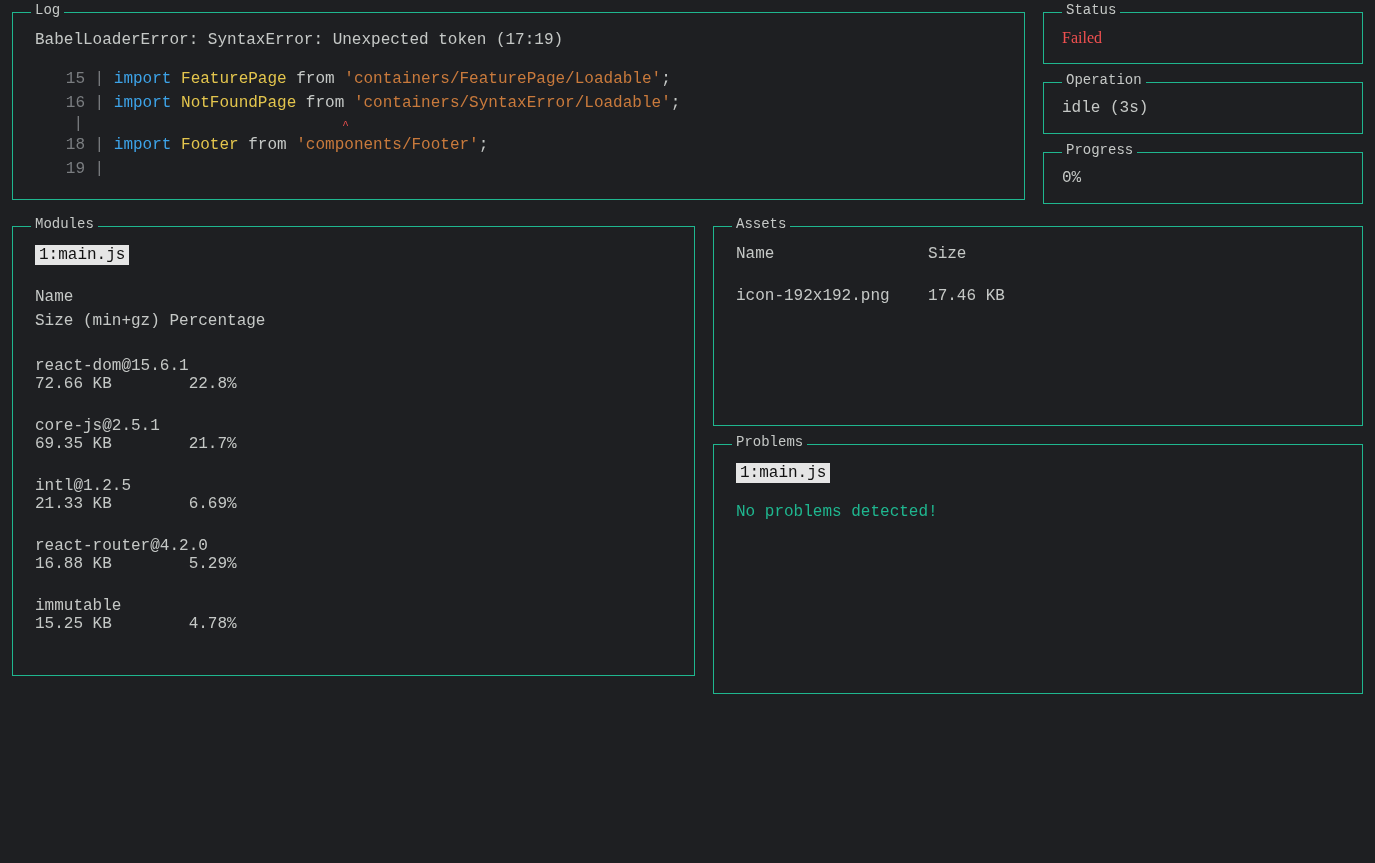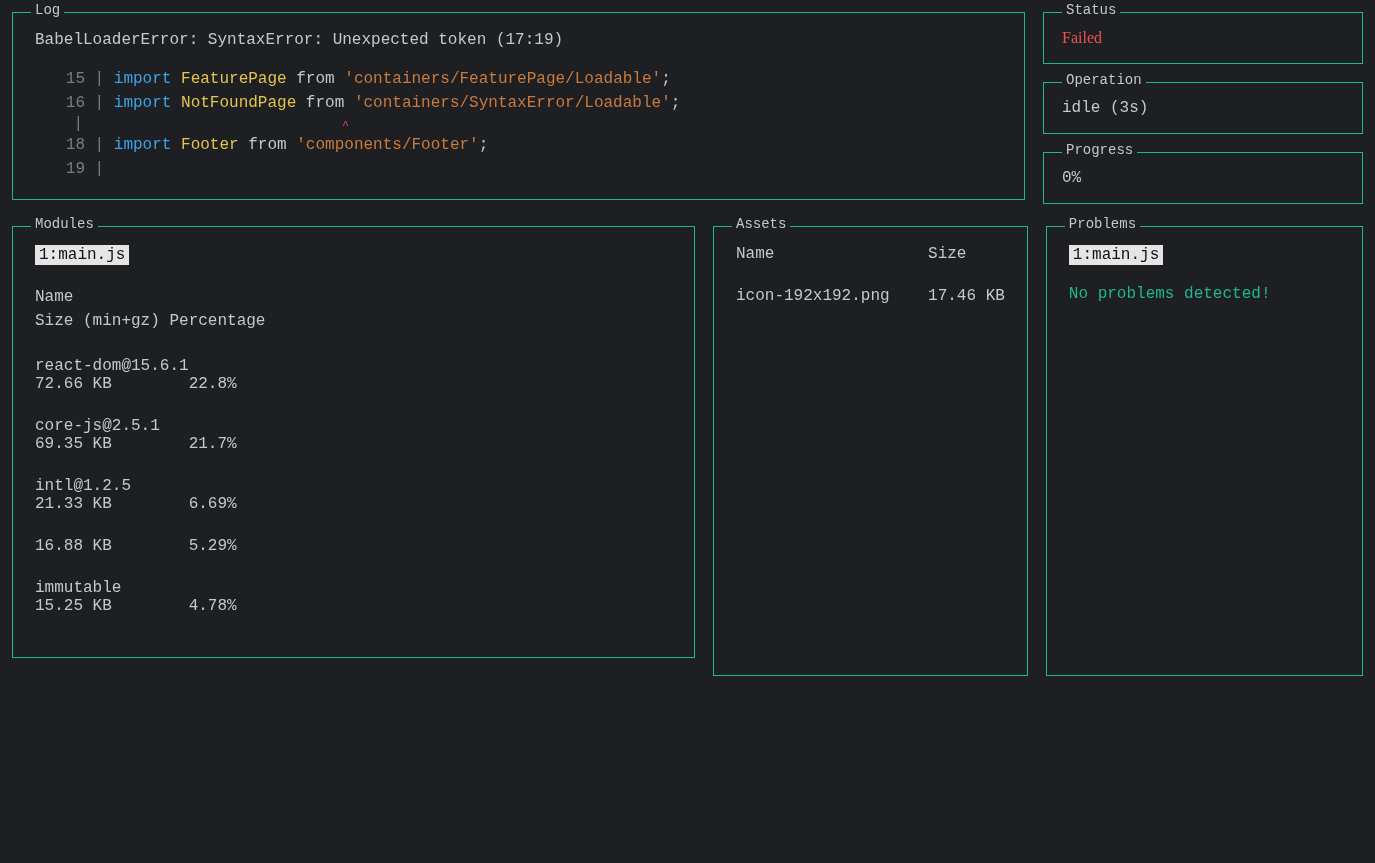--- a/index.html
+++ b/index.html
@@ -26,21 +26,21 @@
   padding: 0 4px;
   color: #c5c8c6;
   font-size: 14px;
 }
 .top-row { display: flex; gap: 18px; }
 .log-panel { flex: 1; }
 .right-col { width: 320px; display: flex; flex-direction: column; gap: 18px; }
 .right-col .panel { margin-bottom: 0; padding: 16px 18px; }
 .bottom-row { display: flex; gap: 18px; margin-top: 8px; }
 .modules-panel { flex: 1; }
-.right-bottom { width: 650px; display: flex; gap: 18px; }
+.right-bottom { width: 650px; display: flex; flex-direction: column; gap: 18px; }
 .right-bottom .panel { margin-bottom: 0; }
 
 .err-title { color: #c5c8c6; margin-bottom: 18px; }
 .code-line { white-space: pre; line-height: 1.5; }
 .ln { color: #7a7d80; display: inline-block; width: 50px; text-align: right; }
 .gutter { color: #7a7d80; }
 .marker { color: #f05050; display: inline-block; width: 50px; text-align: right; }
 .kw { color: #3da3e8; }
 .ident { color: #e3c54d; }
 .from { color: #c5c8c6; }
@@ -113,20 +113,21 @@
         </div>
         <div class="module-row">
           <div class="mod-name">core-js@2.5.1</div>
           <div class="mod-stats">69.35 KB        21.7%</div>
         </div>
         <div class="module-row">
           <div class="mod-name">intl@1.2.5</div>
           <div class="mod-stats">21.33 KB        6.69%</div>
         </div>
         <div class="module-row">
+          <div class="mod-name">react-router@4.2.0</div>
           <div class="mod-stats">16.88 KB        5.29%</div>
         </div>
         <div class="module-row">
           <div class="mod-name">immutable</div>
           <div class="mod-stats">15.25 KB        4.78%</div>
         </div>
       </div>
   </div>
 
   <div class="right-bottom">

